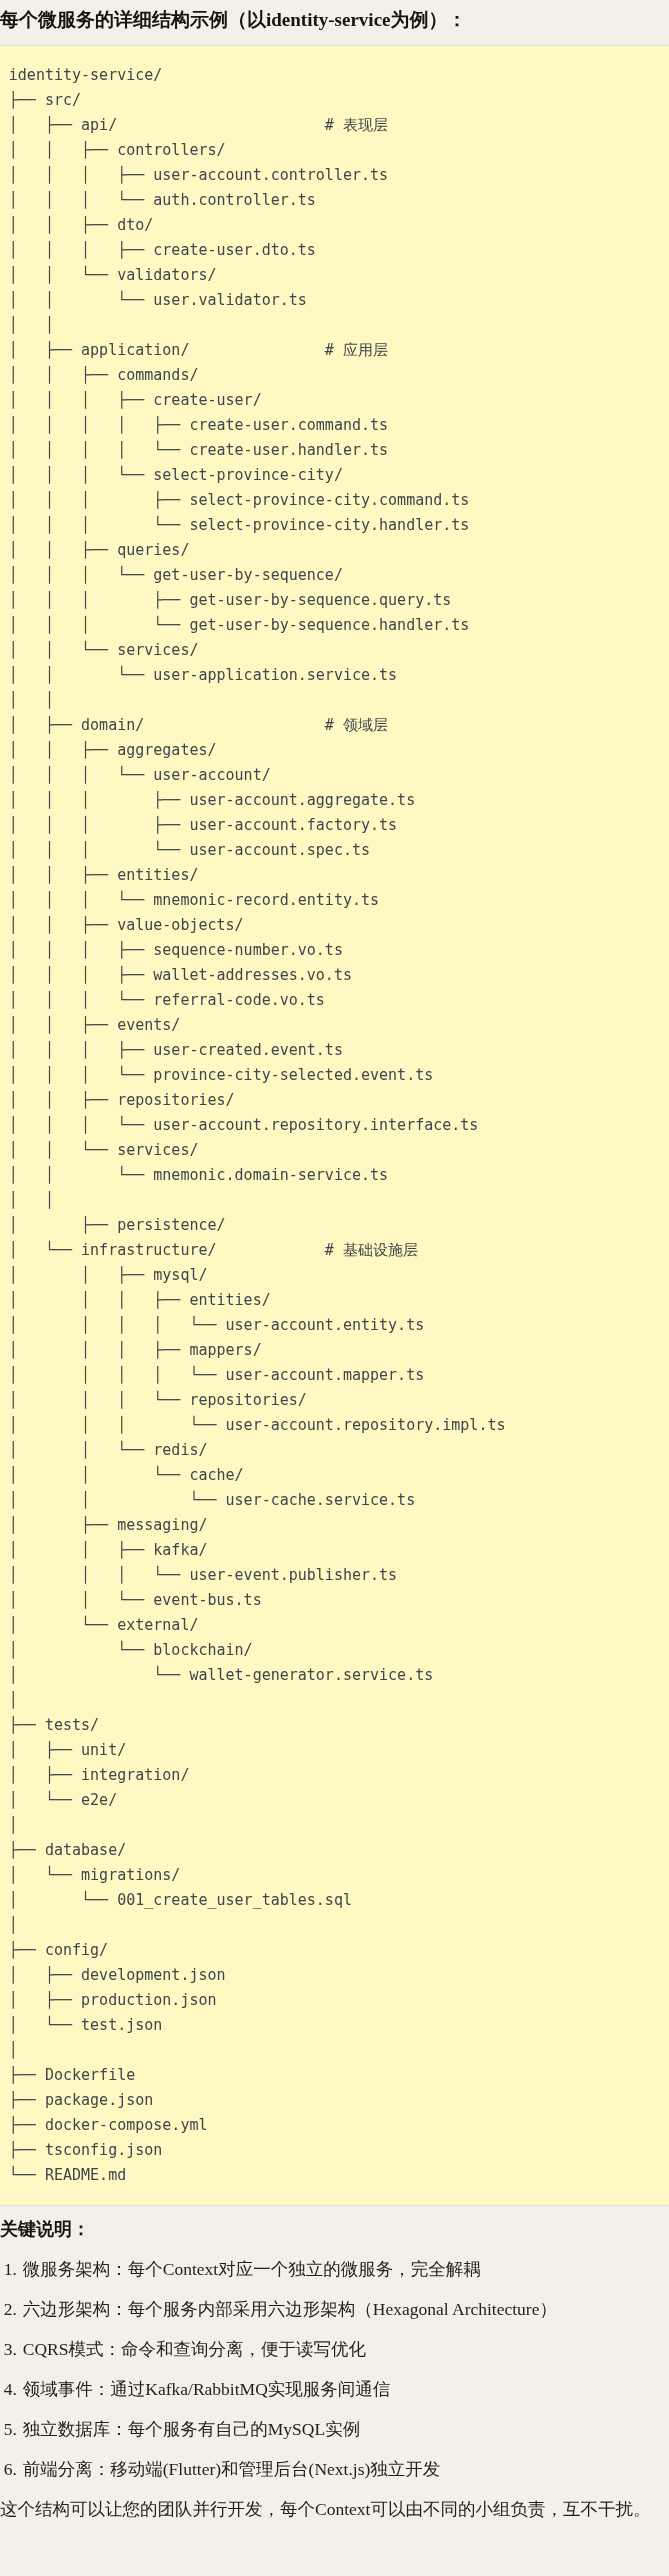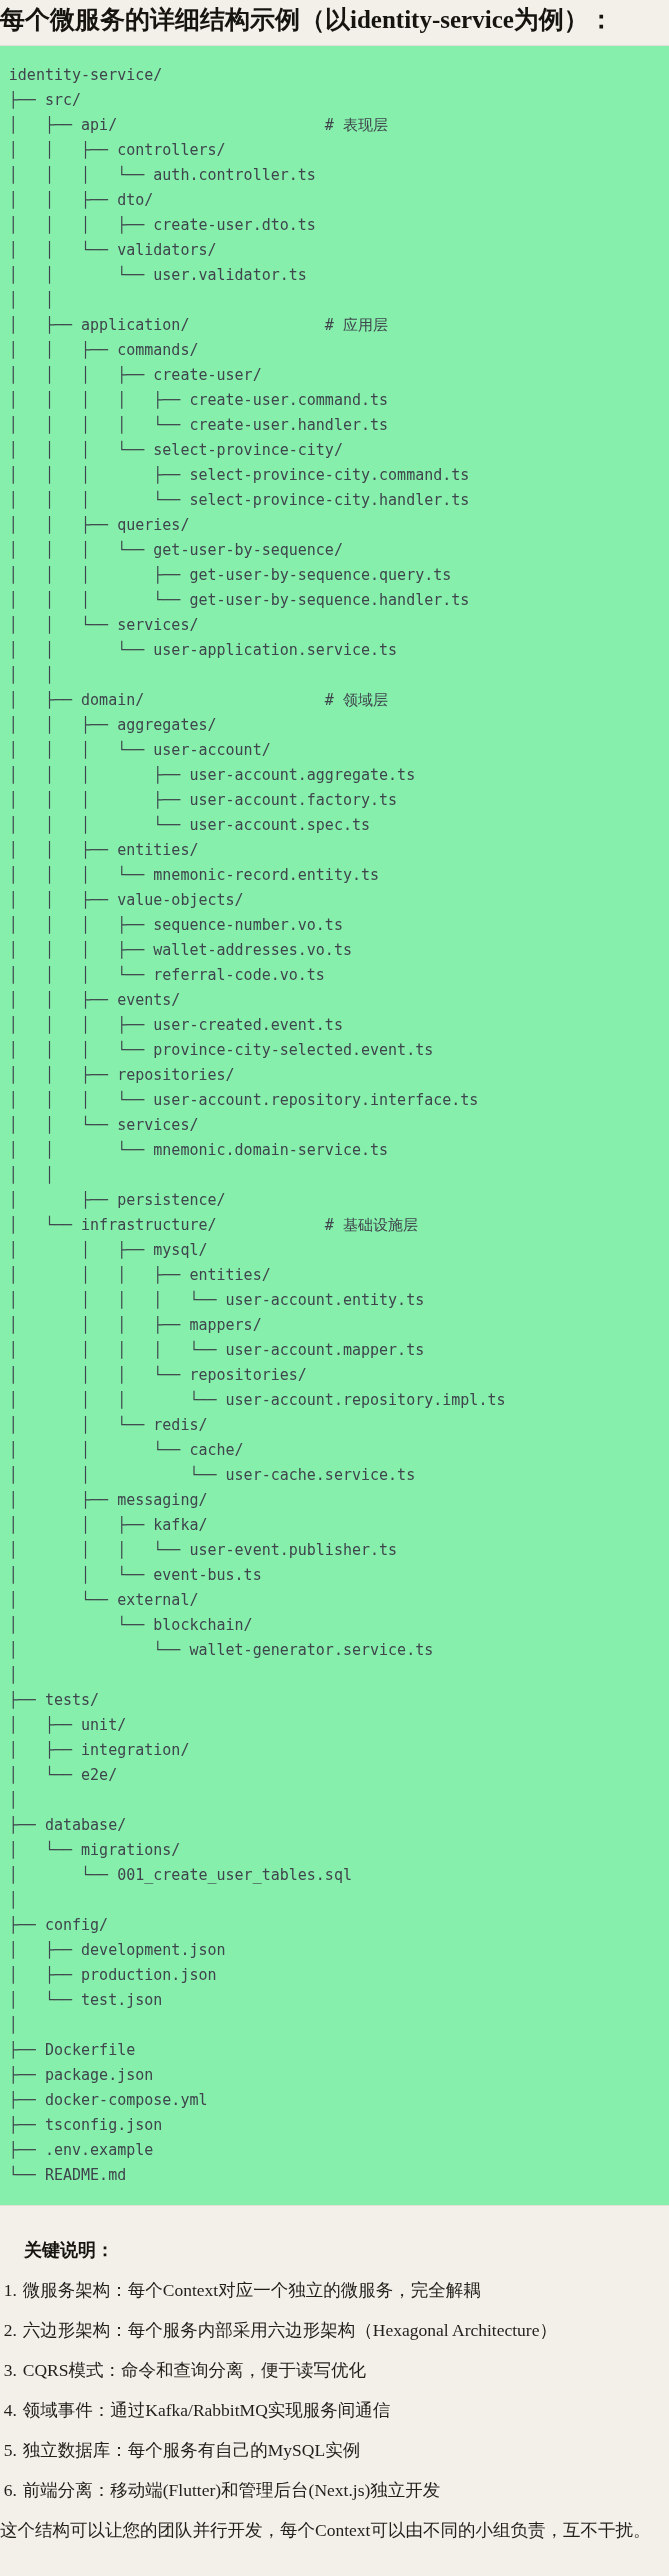--- a/index.html
+++ b/index.html
@@ -6,48 +6,47 @@
   body {
     width: 669px;
     min-height: 2576px;
     background: #f2f0e9;
     color: #201f1a;
     font-family: "Liberation Serif", serif;
     box-sizing: border-box;
     padding-bottom: 6.9px;
   }
   .page-title {
-    font-size: 25px;
+    font-size: 19px;
     font-weight: 700;
     color: #15140f;
     line-height: 29px;
     margin: 5px 0 0 0;
     padding: 0 7.5px 11.3px 0;
   }
   .code-block {
-    background: #86efac;
+    background: #fef9c3;
     border-top: 0.6px solid #e1dfd7;
     border-bottom: 0.6px solid #e1dfd7;
     padding: 17px 8.8px 16.3px 8.8px;
   }
   .tree-line {
     font-family: "DejaVu Sans Mono", monospace;
     font-size: 15px;
     line-height: 25px;
     height: 25px;
     white-space: pre;
     color: #3f454c;
   }
   .notes-heading {
     font-size: 18px;
     font-weight: 700;
     color: #15140f;
     line-height: 26px;
-    margin: 31px 0 0 0;
-    padding-left: 24px;
+    margin: 10px 0 0 0;
   }
   .notes-list {
     list-style: none;
     margin: 0;
     padding: 0;
   }
   .note-item {
     display: flex;
     align-items: flex-start;
     font-size: 17.5px;
@@ -71,20 +70,21 @@
 <body>
 
 <h2 class="page-title">每个微服务的详细结构示例（以identity-service为例）：</h2>
 
 <section class="code-block">
   <div class="tree">
       <div class="tree-line">identity-service/</div>
       <div class="tree-line">├── src/</div>
       <div class="tree-line">│   ├── api/                       # 表现层</div>
       <div class="tree-line">│   │   ├── controllers/</div>
+      <div class="tree-line">│   │   │   ├── user-account.controller.ts</div>
       <div class="tree-line">│   │   │   └── auth.controller.ts</div>
       <div class="tree-line">│   │   ├── dto/</div>
       <div class="tree-line">│   │   │   ├── create-user.dto.ts</div>
       <div class="tree-line">│   │   └── validators/</div>
       <div class="tree-line">│   │       └── user.validator.ts</div>
       <div class="tree-line">│   │</div>
       <div class="tree-line">│   ├── application/               # 应用层</div>
       <div class="tree-line">│   │   ├── commands/</div>
       <div class="tree-line">│   │   │   ├── create-user/</div>
       <div class="tree-line">│   │   │   │   ├── create-user.command.ts</div>
@@ -150,21 +150,20 @@
       <div class="tree-line">│</div>
       <div class="tree-line">├── config/</div>
       <div class="tree-line">│   ├── development.json</div>
       <div class="tree-line">│   ├── production.json</div>
       <div class="tree-line">│   └── test.json</div>
       <div class="tree-line">│</div>
       <div class="tree-line">├── Dockerfile</div>
       <div class="tree-line">├── package.json</div>
       <div class="tree-line">├── docker-compose.yml</div>
       <div class="tree-line">├── tsconfig.json</div>
-      <div class="tree-line">├── .env.example</div>
       <div class="tree-line">└── README.md</div>
     </div>
 </section>
 
 <section class="notes">
   <h3 class="notes-heading">关键说明：</h3>
 
   <ol class="notes-list">
       <li class="note-item">
         <span class="note-num">1.</span>

